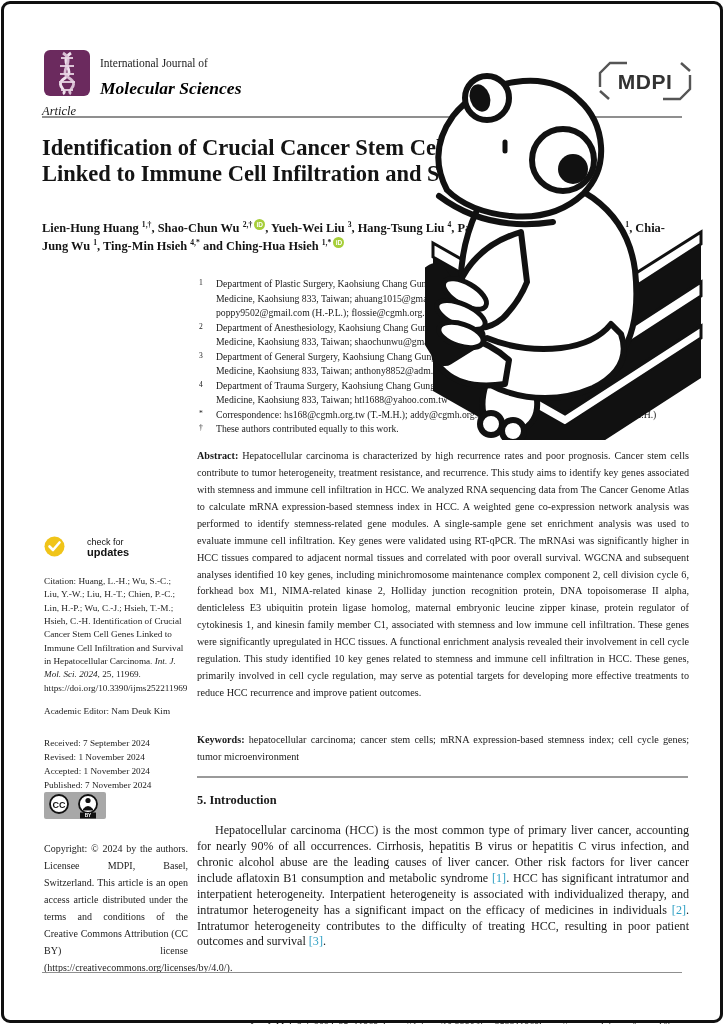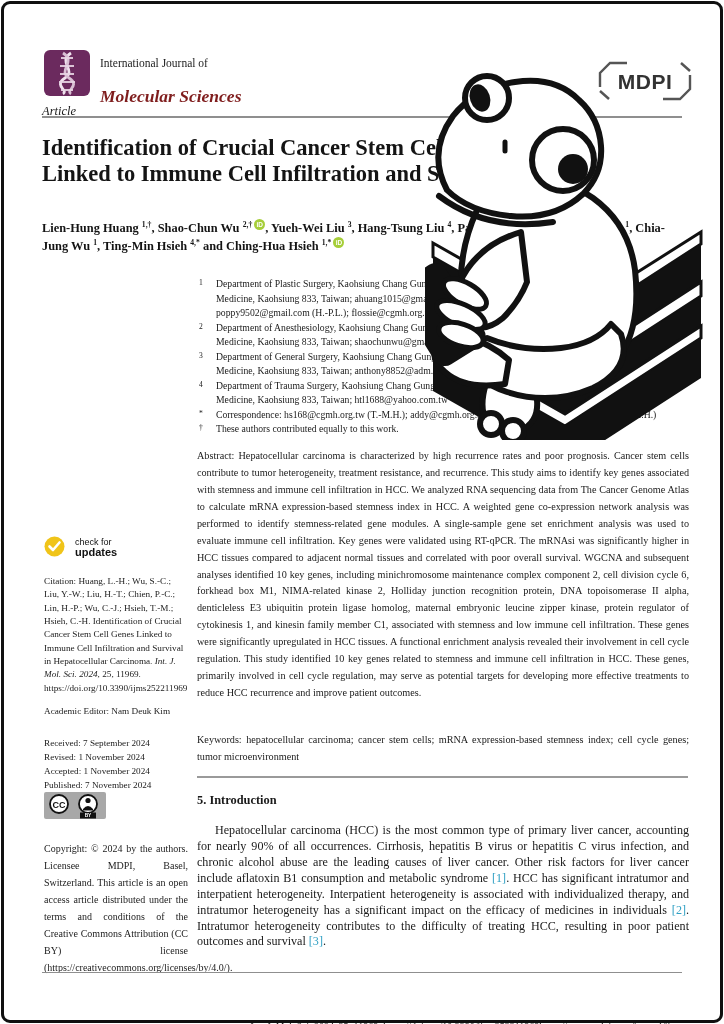--- a/index.html
+++ b/index.html
@@ -4,49 +4,49 @@
 <style>
   html,body{margin:0;padding:0;}
   body{width:724px;height:1024px;position:relative;background:#ffffff;
        font-family:"Liberation Serif",serif;color:#1a1a1a;overflow:hidden;}
   .page-frame{position:absolute;inset:1px;border:3px solid #101010;border-radius:9px;pointer-events:none;z-index:50;}
 
   
   .logo-box{position:absolute;left:44px;top:50px;width:46px;height:46px;background:#6b2a5e;border-radius:6px;}
   .journal-name{position:absolute;left:100px;top:57px;}
   .journal-name .l1{display:block;font-size:11.5px;color:#222;}
-  .journal-name .l2{display:block;font-size:17.5px;font-weight:bold;font-style:italic;color:#7f1d1d;margin-top:17px;}
+  .journal-name .l2{display:block;font-size:17.5px;font-weight:bold;font-style:italic;color:#000000;margin-top:9px;}
   .mdpi-logo{position:absolute;left:597px;top:60px;width:96px;height:42px;}
   .header-rule{position:absolute;left:42px;top:116px;width:640px;height:2px;background:#8f8f8f;}
 
   .article-label{position:absolute;left:42px;top:104px;font-style:italic;font-size:12.5px;}
   .title{position:absolute;left:42px;top:135px;width:604px;font-size:22.5px;line-height:26px;font-weight:bold;color:#141414;}
   .authors{position:absolute;left:42px;top:219px;width:628px;font-size:12.4px;line-height:16.5px;font-weight:bold;color:#141414;}
   sup{font-size:0.62em;line-height:0;}
   .orcid-icon{display:inline-block;width:11px;height:11px;background:#a6ce39;border-radius:50%;color:#fff;
      font-size:6.5px;font-weight:bold;text-align:center;line-height:11px;vertical-align:super;
      font-family:"Liberation Sans",sans-serif;margin-left:2px;}
   .orcid-icon:empty{display:none;}
 
   .affiliations{position:absolute;left:199px;top:277px;width:487px;}
   .affil-row{display:flex;font-size:9.7px;line-height:14.5px;color:#191919;}
   .affil-marker{flex:none;width:17px;font-size:7.6px;transform:translateY(-1px);}
   .affil-text{flex:1;}
 
   .abstract{position:absolute;left:197px;top:438px;width:492px;font-size:10.2px;line-height:16.9px;text-align:justify;color:#191919;}
   .keywords{position:absolute;left:197px;top:721px;width:492px;font-size:10.2px;line-height:17px;text-align:justify;color:#191919;}
-  .lbl{font-weight:normal;}
+  .lbl{font-weight:bold;}
   .body-rule{position:absolute;left:197px;top:776px;width:491px;height:1.5px;background:#9a9a9a;}
   .intro-heading{position:absolute;left:197px;top:793px;font-size:12.4px;font-weight:bold;}
   .intro-para{position:absolute;left:197px;top:811px;width:492px;font-size:12.1px;line-height:15.9px;text-align:justify;text-indent:18px;color:#191919;}
   .ref{color:#2e9fc3;}
   .ref:empty{display:none;}
 
   
-  .update-badge{position:absolute;left:44px;top:536px;display:flex;align-items:center;gap:10px;cursor:pointer;}
+  .update-badge{position:absolute;left:44px;top:536px;display:flex;align-items:center;gap:22px;cursor:pointer;}
   .check-circle{width:21px;height:21px;display:inline-block;}
   .update-text{font-family:"Liberation Sans",sans-serif;font-size:9px;line-height:10px;color:#111;}
   .update-text b{display:block;font-size:11px;}
   .sidebar-citation{position:absolute;left:44px;top:566px;width:144px;font-size:9.2px;line-height:13.3px;color:#222;}
   .it{font-style:italic;}
   .bd{font-weight:normal;}
   .academic-editor{position:absolute;left:44px;top:706px;width:144px;font-size:9.2px;color:#222;}
   .dates{position:absolute;left:44px;top:737px;font-size:9.2px;line-height:13.9px;color:#222;}
   .cc-badge{position:absolute;left:44px;top:792px;width:62px;height:27px;}
   .copyright{position:absolute;left:44px;top:830px;width:144px;font-size:10px;line-height:17px;text-align:justify;color:#222;}

